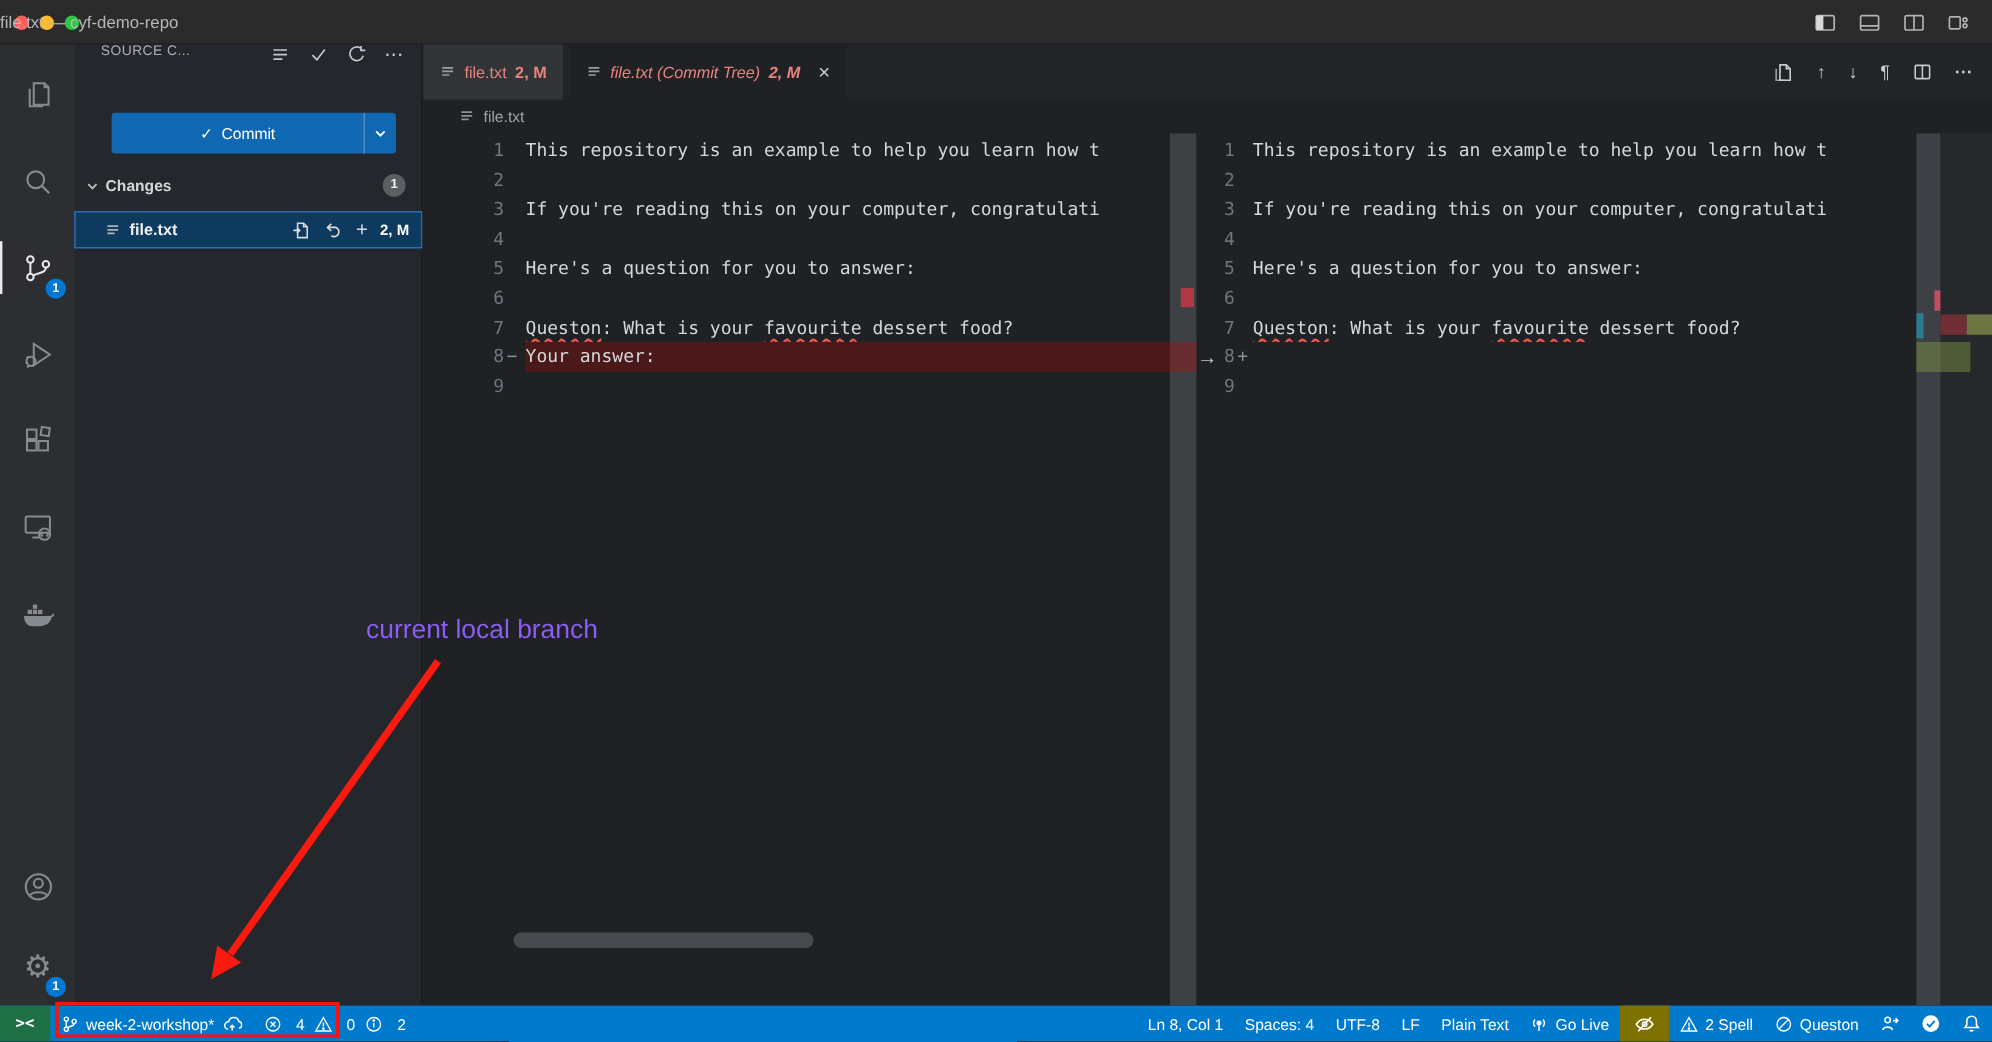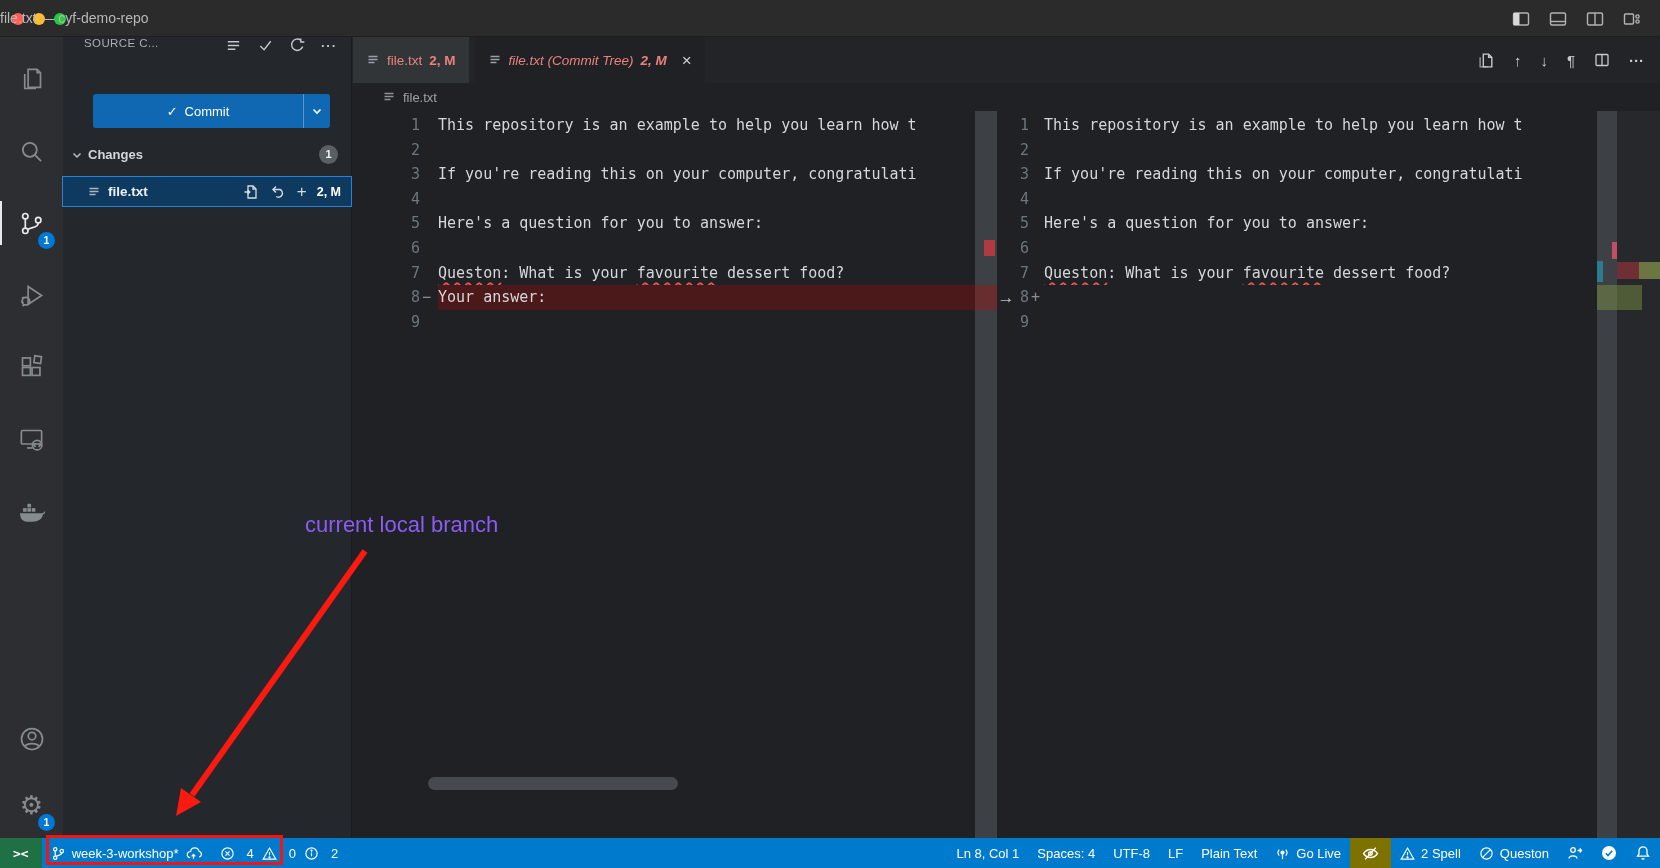--- a/index.html
+++ b/index.html
@@ -386,21 +386,21 @@
   <div class="sb-item">
     <span>
         <svg width="15" height="15" viewBox="0 0 16 16" fill="none" stroke="currentColor" stroke-width="1.3">
           <circle cx="4.5" cy="3.5" r="1.8"></circle>
           <circle cx="4.5" cy="12.5" r="1.8"></circle>
           <circle cx="11.5" cy="5.5" r="1.8"></circle>
           <line x1="4.5" y1="5.3" x2="4.5" y2="10.7"></line>
           <path d="M11.5 7.3c0 3-4 2.2-6 3.7"></path>
         </svg>
       </span>
-    <span>week-3-workshop*</span>
+    <span>week-2-workshop*</span>
     <span>
         <svg width="17" height="17" viewBox="0 0 18 18" fill="none" stroke="currentColor" stroke-width="1.3">
           <path d="M5.5 13.5a3.3 3.3 0 1 1 .4-6.6 4.6 4.6 0 0 1 9-.2 3 3 0 0 1 .1 5.9"></path>
           <path d="M9 14.5V10M7 12l2-2 2 2"></path>
         </svg>
       </span>
   </div>
   <div class="sb-item sb-problems">
     <span>
         <svg width="15" height="15" viewBox="0 0 16 16" fill="none" stroke="currentColor" stroke-width="1.2">

